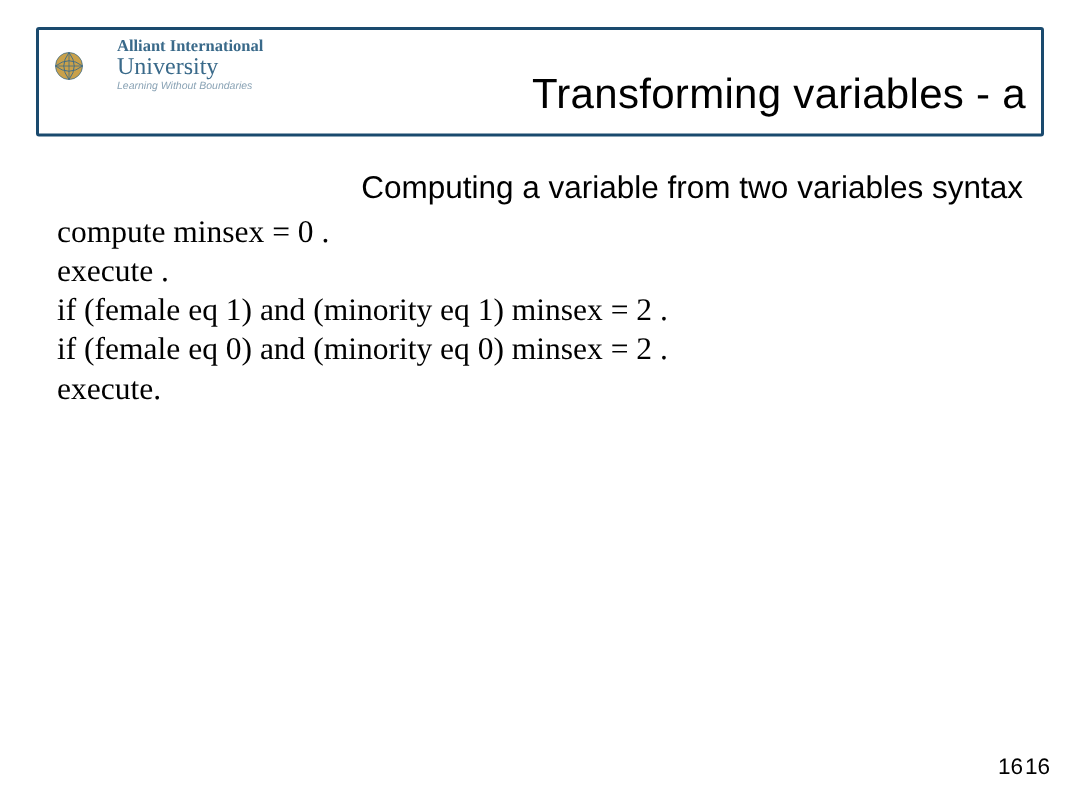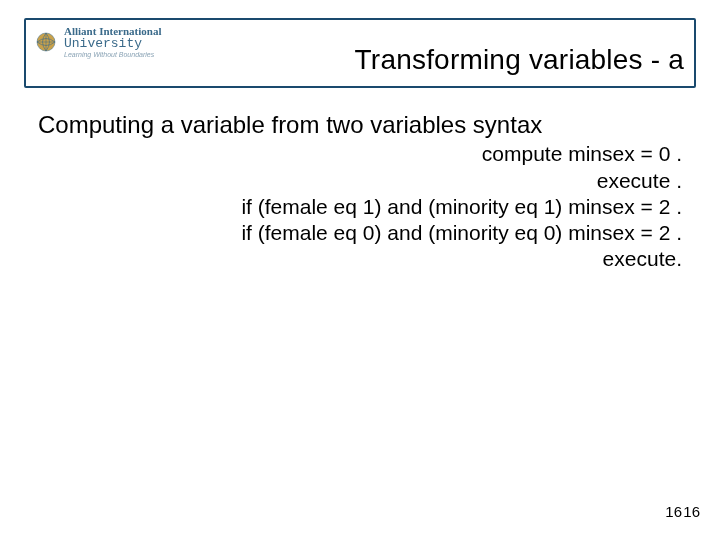--- a/index.html
+++ b/index.html
@@ -1,28 +1,28 @@
 <!DOCTYPE html>
 <html><head>
 <meta charset="utf-8">
 <style>
   * { box-sizing: border-box; margin: 0; padding: 0; }
   html, body { width: 720px; height: 540px; background: #fff; font-family: Arial, Helvetica, sans-serif; color: #000; }
   .slide { width: 720px; height: 540px; position: relative; padding: 18px 24px 24px 24px; }
   .header-box { border: 2px solid #1a4a6e; border-radius: 2px; padding: 6px 10px 10px 10px; margin-bottom: 18px; }
-  .brand { display: flex; align-items: center; gap: 8px; margin-bottom: 4px; }
+  .brand { display: flex; align-items: center; gap: 22px; margin-bottom: 4px; }
   .logo { width: 20px; height: 20px; display: inline-block; }
   .brand-text { display: flex; flex-direction: column; line-height: 1; }
   .brand-top { font-size: 11px; font-weight: bold; color: #3a6a8a; font-family: Georgia, 'Times New Roman', serif; }
-  .brand-bot { font-size: 13px; color: #3a6a8a; font-family: Liberation Mono, monospace; }
+  .brand-bot { font-size: 16px; color: #3a6a8a; font-family: Liberation Serif, serif; }
   .brand-tag { font-size: 7px; color: #8aa3b5; font-style: italic; margin-top: 1px; }
   .title { font-size: 28px; color: #000; text-align: right; margin-top: -18px; font-family: Arial, sans-serif; letter-spacing: 0.2px; }
   .body { padding: 4px 14px; font-size: 21px; line-height: 1.22; }
-  .heading { font-size: 24px; margin-bottom: 2px; }
-  .code { font-family: Liberation Sans, sans-serif; font-size: 21px; white-space: pre-wrap; word-wrap: break-word; line-height: 1.25; text-align: right; }
+  .heading { font-size: 21px; margin-bottom: 2px; text-align: right; }
+  .code { font-family: Liberation Serif, serif; font-size: 21px; white-space: pre-wrap; word-wrap: break-word; line-height: 1.25; }
   .code-indent { padding-left: 42px; text-indent: -42px; }
   .page-num-1 { position: absolute; right: 38px; bottom: 20px; font-size: 15px; }
   .page-num-2 { position: absolute; right: 20px; bottom: 20px; font-size: 15px; }
 </style>
 </head>
 <body>
 
 <div class="slide">
 
   <div class="header-box">

